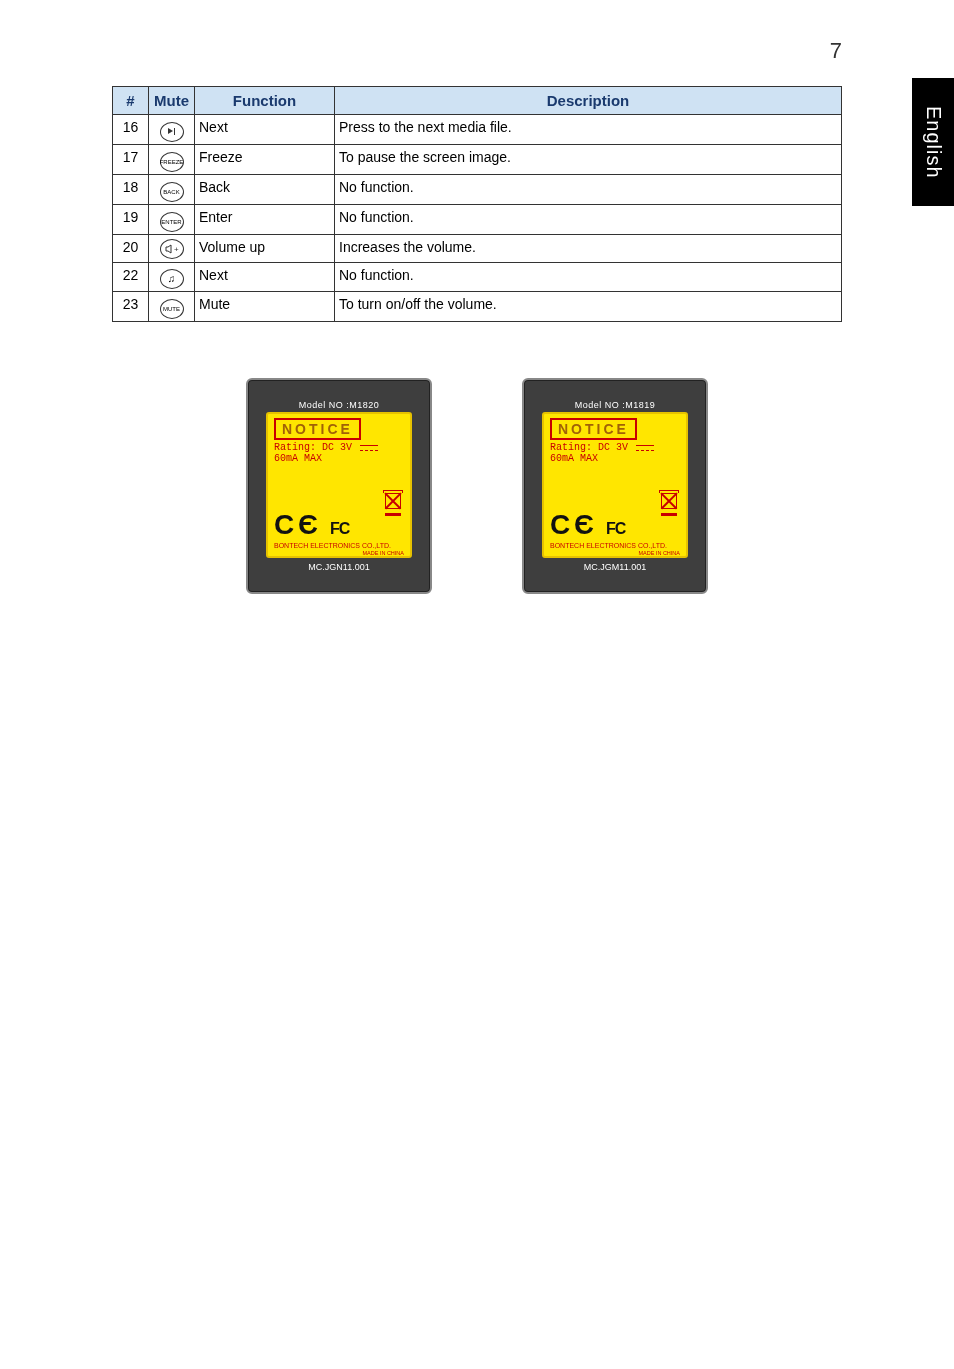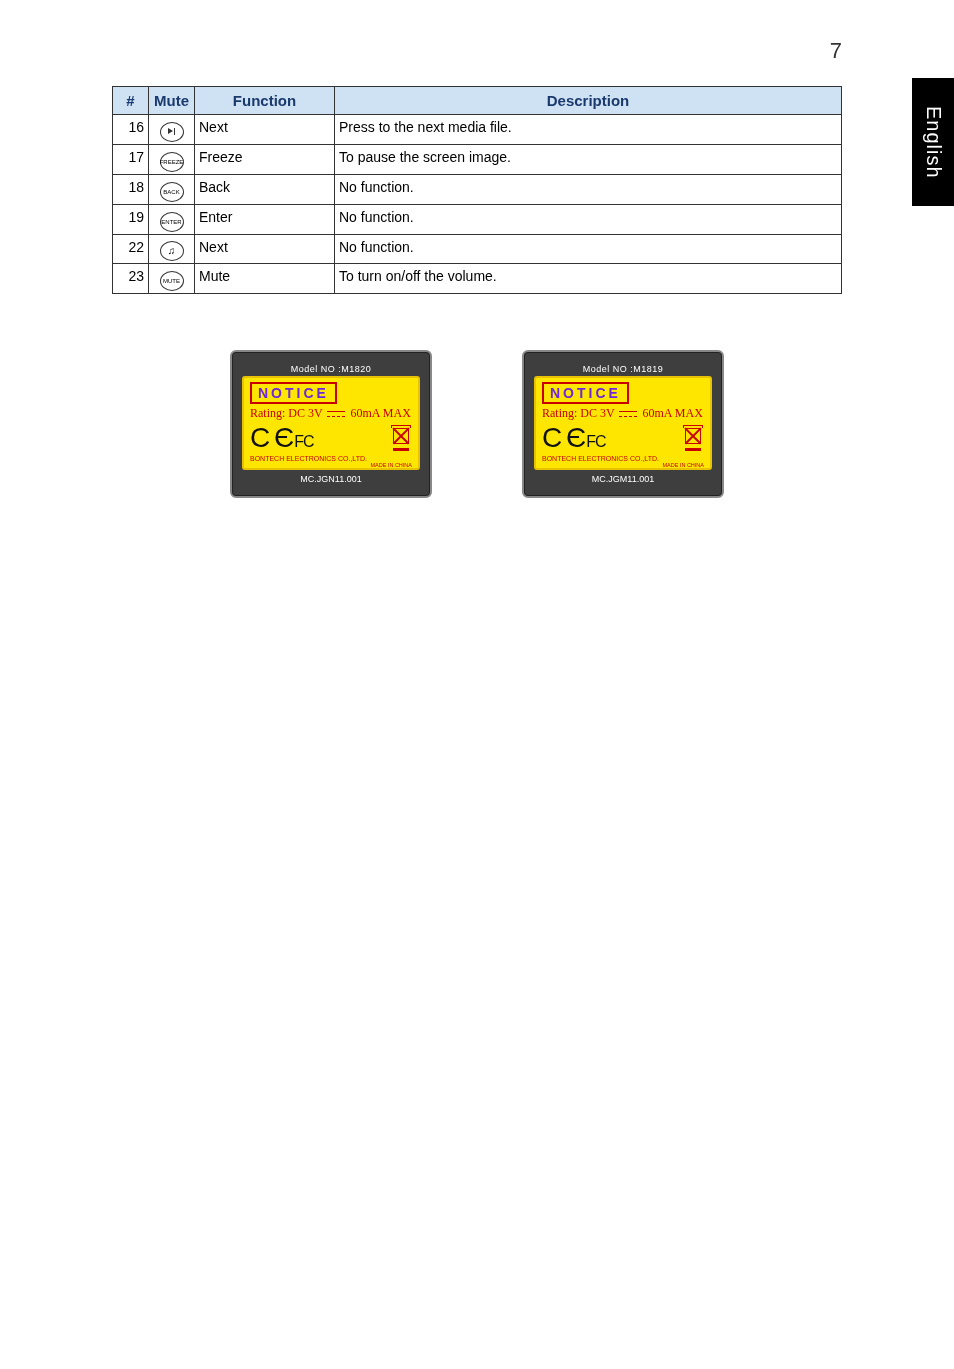--- a/index.html
+++ b/index.html
@@ -58,21 +58,21 @@
     background: #cfe2f3;
     text-align: center;
     font-weight: bold;
     color: #1a3a6e;
     font-size: 15px;
   }
   col.c-num { width: 36px; }
   col.c-icon { width: 46px; }
   col.c-func { width: 140px; }
   col.c-desc { }
-  .num { text-align: right; }
+  .num { text-align: center; }
   .icon-cell { text-align: center; vertical-align: middle; padding: 4px 2px 2px 2px; }
   .remote-btn {
     display: inline-flex;
     align-items: center;
     justify-content: center;
     width: 24px;
     height: 20px;
     border: 1px solid #333;
     border-radius: 50%;
     font-size: 6px;
@@ -96,59 +96,59 @@
     background: #333;
     margin-left: 1px;
   }
   .labels-row {
     display: flex;
     justify-content: center;
     gap: 90px;
     margin-top: 56px;
   }
   .label-plate {
-    width: 202px;
+    width: 186px;
     border: 2px solid #888;
     border-radius: 6px;
     background: #3e3e3e;
     box-shadow: 0 0 0 1px #222 inset;
-    padding: 10px;
+    padding: 18px;
   }
   .plate-inner {
     border: 2px solid #e6c200;
     border-radius: 3px;
     background: #ffe600;
     padding: 0;
     position: relative;
   }
   .model-strip {
     background: #3e3e3e;
     color: #fff;
     font-size: 9px;
     text-align: center;
     padding: 2px 0;
     font-family: Arial, sans-serif;
     letter-spacing: 0.5px;
   }
   .notice-badge {
     display: inline-block;
     border: 2.5px solid #c80000;
-    color: #6d28d9;
+    color: #a16207;
     font-weight: bold;
     font-size: 14px;
     letter-spacing: 3px;
     padding: 1px 6px;
     margin: 4px 0 2px 6px;
     font-family: Arial Narrow, Arial, sans-serif;
   }
   .rating-line {
-    font-size: 12px;
+    font-size: 10px;
     color: #c80000;
     padding: 0 6px 3px 6px;
-    font-family: Liberation Serif, serif;
+    font-family: Liberation Mono, monospace;
   }
   .rating-line .dc-symbol {
     display: inline-block;
     vertical-align: middle;
     position: relative;
     width: 18px; height: 8px;
     margin: 0 2px;
   }
   .rating-line .dc-symbol::before {
     content: "";
@@ -163,28 +163,29 @@
     border-top: 1.5px dashed #c80000;
   }
   .cert-row {
     display: flex;
     align-items: center;
     justify-content: space-between;
     padding: 0 6px 3px 6px;
   }
   .ce-fc {
     font-family: Arial Black, Arial, sans-serif;
-    font-weight: 400;
+    font-weight: 700;
     font-size: 28px;
     color: #111;
     letter-spacing: -2px;
     line-height: 1;
     display: flex;
     align-items: baseline;
-    gap: 2px;
+    gap: 14px;
+    margin-top: 44px;
   }
   .ce-fc .fc { font-size: 16px; letter-spacing: -1px; }
   .bin-icon {
     width: 22px; height: 26px;
     position: relative;
   }
   .bin-icon .can {
     position: absolute;
     left: 3px; top: 3px;
     width: 16px; height: 16px;
@@ -291,20 +292,33 @@
       <td>Back</td>
       <td>No function.</td>
     </tr>
     <tr>
       <td class="num">19</td>
       <td class="icon-cell">
         <span class="remote-btn">ENTER</span>
       </td>
       <td>Enter</td>
       <td>No function.</td>
+    </tr>
+    <tr>
+      <td class="num">20</td>
+      <td class="icon-cell">
+        <span class="remote-btn big">
+          <svg width="14" height="10" viewBox="0 0 14 10">
+                <path d="M1 3 H3 L6 1 V9 L3 7 H1 Z" fill="none" stroke="#333" stroke-width="1"></path>
+                <text x="9" y="8" font-size="8" fill="#333">+</text>
+              </svg>
+        </span>
+      </td>
+      <td>Volume up</td>
+      <td>Increases the volume.</td>
     </tr>
     <tr>
       <td class="num">22</td>
       <td class="icon-cell">
         <span class="remote-btn big">♫</span>
       </td>
       <td>Next</td>
       <td>No function.</td>
     </tr>
     <tr>

